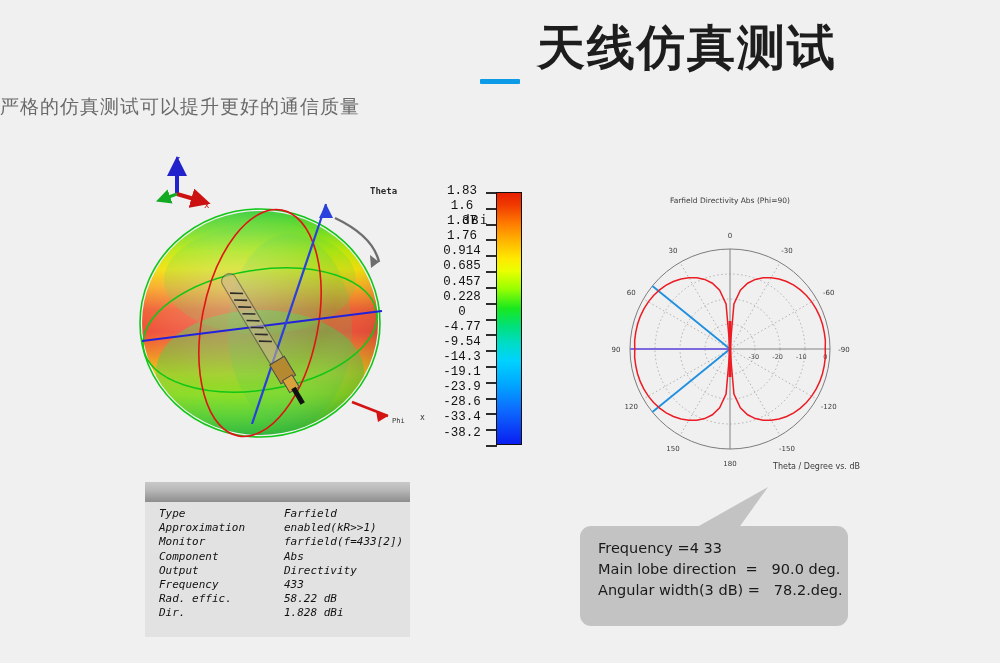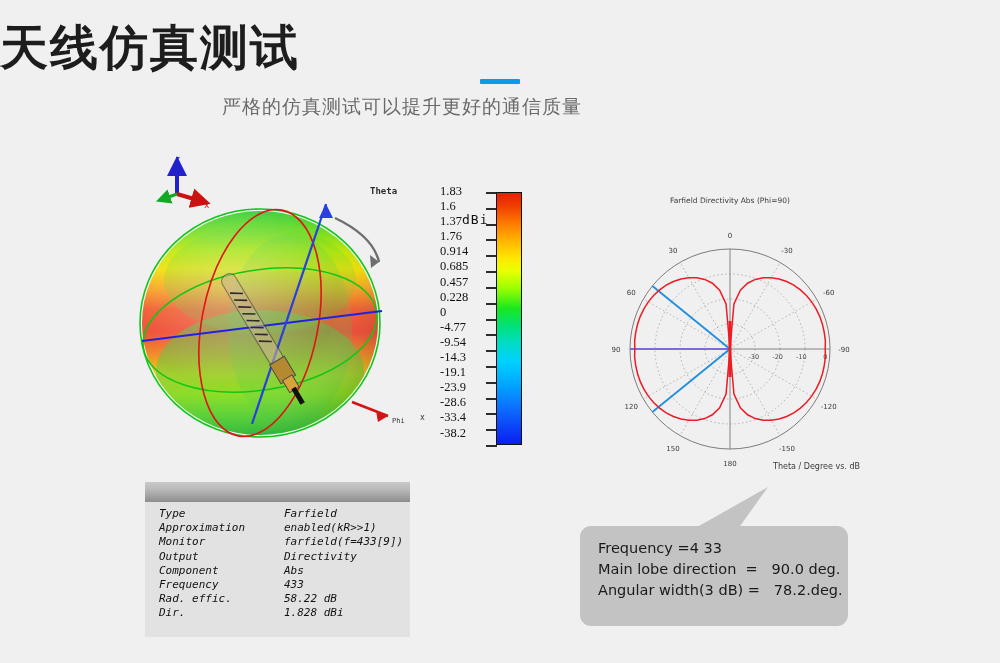--- a/index.html
+++ b/index.html
@@ -4,30 +4,30 @@
 <style>
   html,body{margin:0;padding:0;}
   body{
     width:1000px;height:663px;
     background:#f0f0f0;
     font-family:"Liberation Sans",sans-serif;
     overflow:hidden;position:relative;
   }
   
   .page-title{
-    position:absolute;left:0;top:16px;width:837px;text-align:left;
+    position:absolute;left:0;top:16px;width:837px;text-align:right;
     font-size:48px;font-weight:bold;color:#1d1d1d;letter-spacing:2px;
     font-family:"DejaVu Sans","Liberation Sans",sans-serif;
   }
   .title-rule{
     position:absolute;left:480px;top:79px;width:40px;height:5px;
     background:#0d9ae6;border-radius:1px;
   }
   .page-subtitle{
-    position:absolute;left:0;top:94px;width:804px;text-align:center;
+    position:absolute;left:0;top:94px;width:804px;
     font-size:19px;color:#6a6a6a;letter-spacing:1px;
     font-family:"DejaVu Sans","Liberation Sans",sans-serif;
   }
 
   
   .ff3d{position:absolute;left:130px;top:140px;width:380px;height:330px;}
   .axis-triad{position:absolute;left:25px;top:10px;width:80px;height:70px;}
   .theta-label{
     position:absolute;left:240px;top:46px;font-size:9px;color:#2b2b2b;
     font-weight:bold;font-family:"DejaVu Sans Mono","Liberation Mono",monospace;text-align:right;
@@ -46,22 +46,22 @@
     background:linear-gradient(to bottom,
       #e81f00 0%, #f03c00 5%, #ff7a00 12%, #ffb400 19%,
       #ffe800 26%, #eaff00 31%, #9bff00 38%,
       #19e81e 46%, #00e07a 53%, #00dcc8 60%,
       #00d2ff 67%, #00a8ff 76%, #0d6dff 86%, #0a1ef0 100%);
   }
   .cbar-ticks{position:absolute;left:46px;top:24px;width:12px;height:253px;}
   .cbar-ticks i{position:absolute;left:0;width:11px;height:2px;background:#2b2b2b;}
   .cbar-labels{position:absolute;left:0;top:16px;width:44px;}
   .cbar-labels div{
-    text-align:left;font-size:12.5px;line-height:15.1px;color:#111;
-    font-family:Liberation Serif, serif;
+    text-align:center;font-size:12.5px;line-height:15.1px;color:#111;
+    font-family:Liberation Mono, monospace;
   }
 
   
   .polar{position:absolute;left:600px;top:180px;width:260px;height:300px;}
   .polar-title{
     position:absolute;left:0;top:16px;width:260px;text-align:center;
     font-size:7.5px;color:#3a3a3a;
     font-family:"DejaVu Sans","Liberation Sans",sans-serif;
   }
   .polar-footer{
@@ -288,29 +288,29 @@
       <div class="prow">
         <span class="k">Type</span>
         <span class="v">Farfield</span>
       </div>
       <div class="prow">
         <span class="k">Approximation</span>
         <span class="v">enabled(kR&gt;&gt;1)</span>
       </div>
       <div class="prow">
         <span class="k">Monitor</span>
-        <span class="v">farfield(f=433[9])</span>
+        <span class="v">farfield(f=433[2])</span>
+      </div>
+      <div class="prow">
+        <span class="k">Component</span>
+        <span class="v">Abs</span>
       </div>
       <div class="prow">
         <span class="k">Output</span>
         <span class="v">Directivity</span>
-      </div>
-      <div class="prow">
-        <span class="k">Component</span>
-        <span class="v">Abs</span>
       </div>
       <div class="prow">
         <span class="k">Frequency</span>
         <span class="v">433</span>
       </div>
       <div class="prow">
         <span class="k">Rad. effic.</span>
         <span class="v">58.22 dB</span>
       </div>
       <div class="prow">

